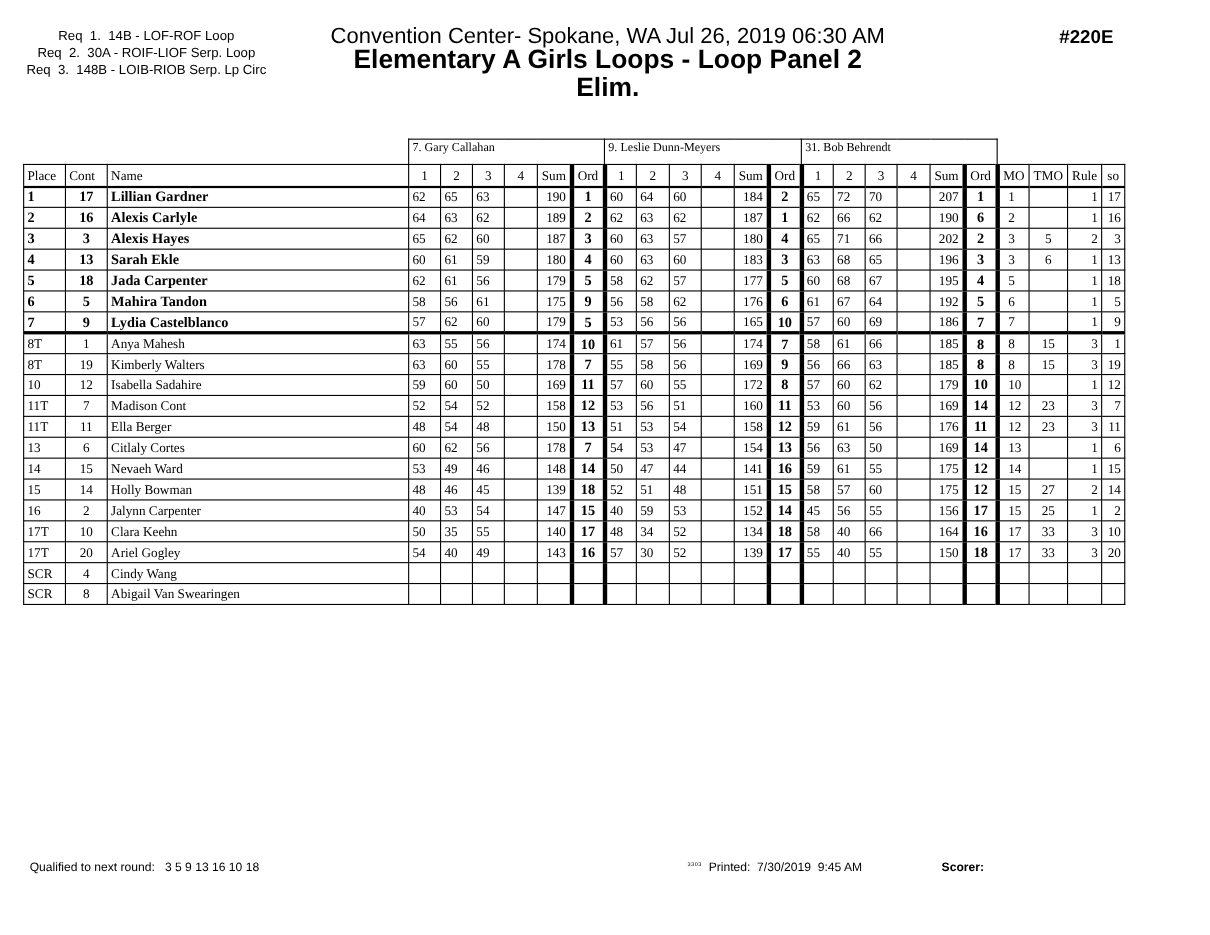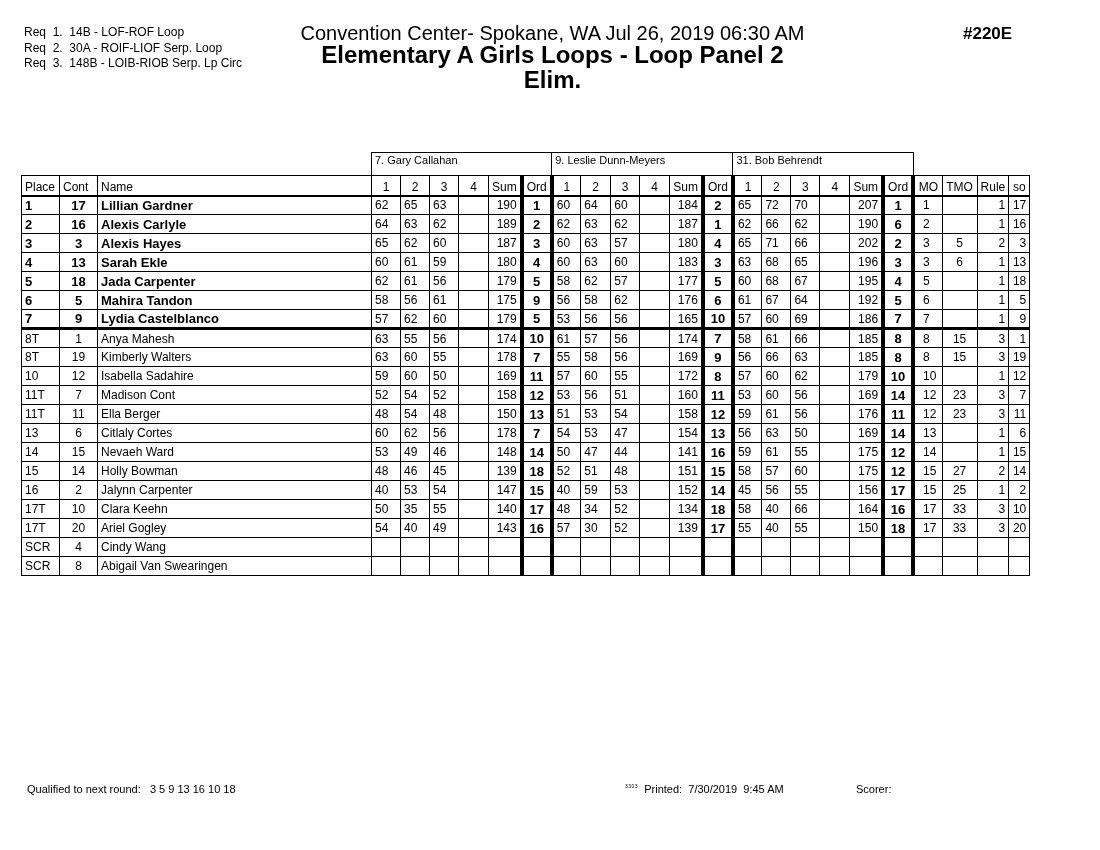--- a/index.html
+++ b/index.html
@@ -1,26 +1,26 @@
 <!DOCTYPE html>
 <html><head>
 <meta charset="utf-8">
 <style>
   html, body { margin: 0; padding: 0; background: #ffffff; }
   body { width: 1100px; height: 850px; position: relative; font-family: "Liberation Sans", sans-serif; color: #000; overflow: hidden; }
   .reqs { position: absolute; left: 24px; top: 25px; font-size: 12px; line-height: 15.5px; }
-  .reqs div { white-space: pre; }
+  .reqs div { white-space: pre; text-align: center; }
   .hdr { position: absolute; left: 300px; top: 24px; width: 505px; text-align: center; }
   .hdr .t1 { font-size: 17px; font-weight: bold; line-height: 21px; }
   .hdr .t2 { font-size: 20px; line-height: 18px; }
   .hdr .t3 { font-size: 24px; font-weight: bold; line-height: 25px; }
   .hdr .t4 { font-size: 17px; line-height: 21px; }
   .eventno { position: absolute; left: 963px; top: 24px; font-size: 17px; font-weight: bold; }
 
-  table.res { position: absolute; left: 21px; top: 152px; border-collapse: collapse; font-size: 12px; }
+  table.res { position: absolute; left: 21px; top: 126px; border-collapse: collapse; font-size: 12px; font-family: Liberation Serif, serif; }
   table.res td { border: 1px solid #000; height: 19px; padding: 0 3px; white-space: nowrap; box-sizing: border-box; }
   table.res tr.judges td { height: 23px; vertical-align: top; padding-top: 1px; font-size: 11px; }
   table.res tr.judges td.blank { border: none; }
   table.res tr.colhdr td { height: 20px; vertical-align: bottom; padding-bottom: 1px; border-bottom: 2px solid #000; }
   table.res td.c { text-align: center; }
   table.res td.r { text-align: right; }
   table.res td.thickL { border-left: 4px solid #000; }
   table.res tr.bold td.b { font-weight: bold; font-size: 13px; }
   table.res td.ord { font-weight: bold; font-size: 13px; text-align: center; }
   table.res tr.sep td { border-bottom: 3px solid #000; }
@@ -644,13 +644,13 @@
         <td class="thickL c" style="text-align: left; padding-left: 8px;"></td>
         <td class="c"></td>
         <td class="r"></td>
         <td class="r"></td>
       </tr>
     </tbody>
 </table>
 
 <div class="footer" style="left:27px;"><span>Qualified to next round:</span>   <span>3 5 9 13 16 10 18</span></div>
 <div class="footer" style="left:625px;"><span class="tiny">3303</span>  <span>Printed:  7/30/2019  9:45 AM</span></div>
-<div class="footer" style="left:856px;">Scorer:</div>
+<div class="footer" style="left:856px;font-weight:bold;">Scorer:</div>
 
 </body></html>

